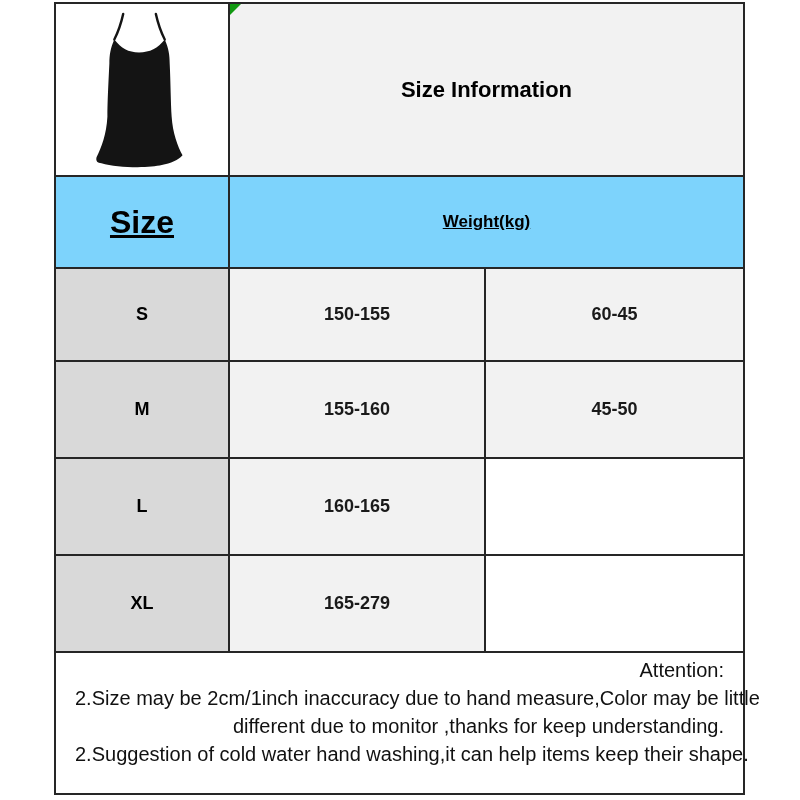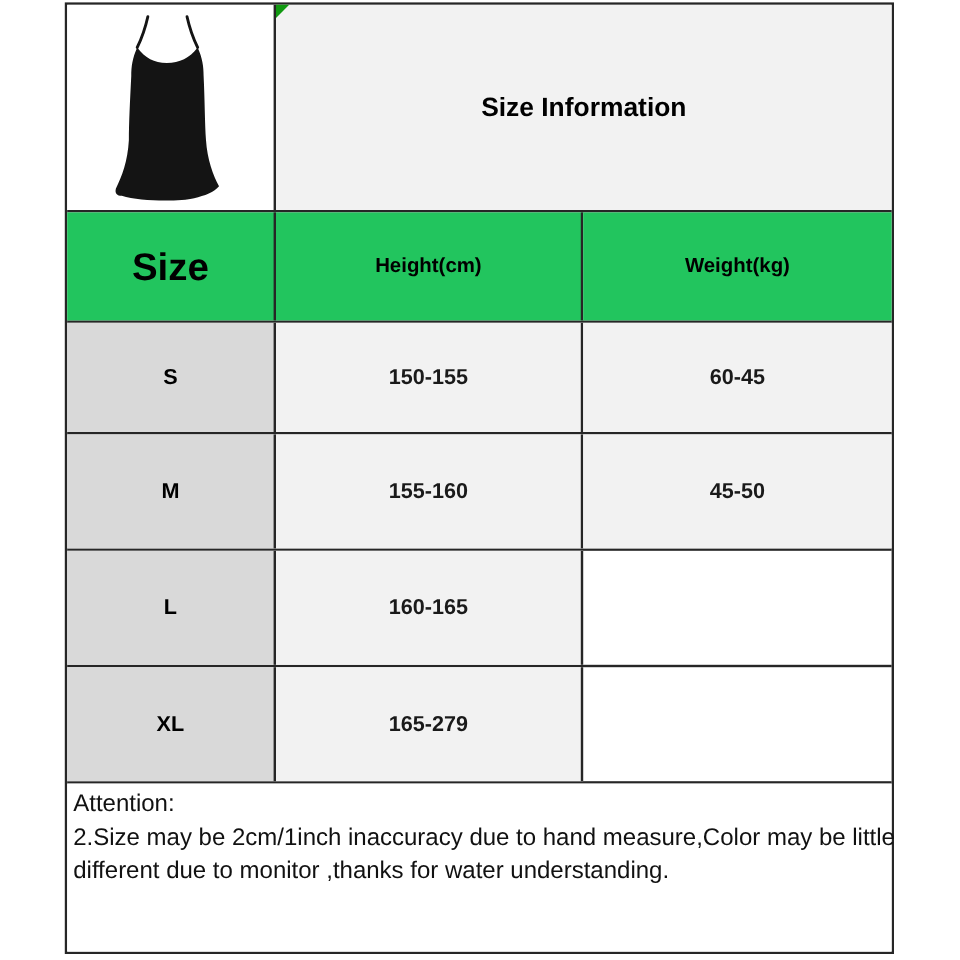--- a/index.html
+++ b/index.html
@@ -33,29 +33,29 @@
   .c2 { width:256px; border-right:2px solid #262626; }
   .c3 { flex:1; }
 
   .img-cell   { background:#ffffff; }
   .title-cell { flex:1; background:#f2f2f2; position:relative; font-size:22px; font-weight:bold; color:#000; }
   .corner-marker {
     position:absolute; top:0; left:0; width:0; height:0;
     border-top:11px solid #119911; border-right:11px solid transparent;
   }
 
-  .hdr   { background:#22c55e; font-weight:bold; font-size:17px; color:#000; }
+  .hdr   { background:#7dd3fc; font-weight:bold; font-size:17px; color:#000;text-decoration:underline; }
   .hdr-size { font-size:32px; }
   .size-label { background:#d9d9d9; font-weight:bold; font-size:18px; color:#000; }
   .val   { background:#f2f2f2; font-weight:bold; font-size:18px; color:#1a1a1a; }
 
   .attn {
-    padding:3px 5px;
+    padding:3px 19px;
     font-size:20px; line-height:28px; color:#111;
-    text-align:left; white-space:nowrap;
+    text-align:right; white-space:nowrap;
   }
   .attn div { white-space:nowrap; }
 
   svg.dress { display:block; }
 </style>
 </head>
 <body>
 
 <div class="sheet">
 
@@ -83,21 +83,20 @@
       </svg>
     </div>
     <div class="cell title-cell">
       <span class="corner-marker"></span>
       <span>Size Information</span>
     </div>
   </div>
 
   <div class="row row-header">
     <div class="cell c1 hdr hdr-size">Size</div>
-    <div class="cell c2 hdr">Height(cm)</div>
     <div class="cell c3 hdr">Weight(kg)</div>
   </div>
 
   <div class="row row-s">
     <div class="cell c1 size-label">S</div>
     <div class="cell c2 val">150-155</div>
     <div class="cell c3 val">60-45</div>
   </div>
 
   <div class="row row-data">
@@ -113,17 +112,18 @@
 
   <div class="row row-data">
     <div class="cell c1 size-label">XL</div>
     <div class="cell c2 val">165-279</div>
   </div>
 
   <div class="row row-attn">
     <div class="attn">
       <div>Attention:</div>
       <div>2.Size may be 2cm/1inch inaccuracy due to hand measure,Color may be little</div>
-      <div>different due to monitor ,thanks for water understanding.</div>
+      <div>different due to monitor ,thanks for keep understanding.</div>
+      <div>2.Suggestion of cold water hand washing,it can help items keep their shape.</div>
     </div>
   </div>
 
 </div>
 
 </body></html>

